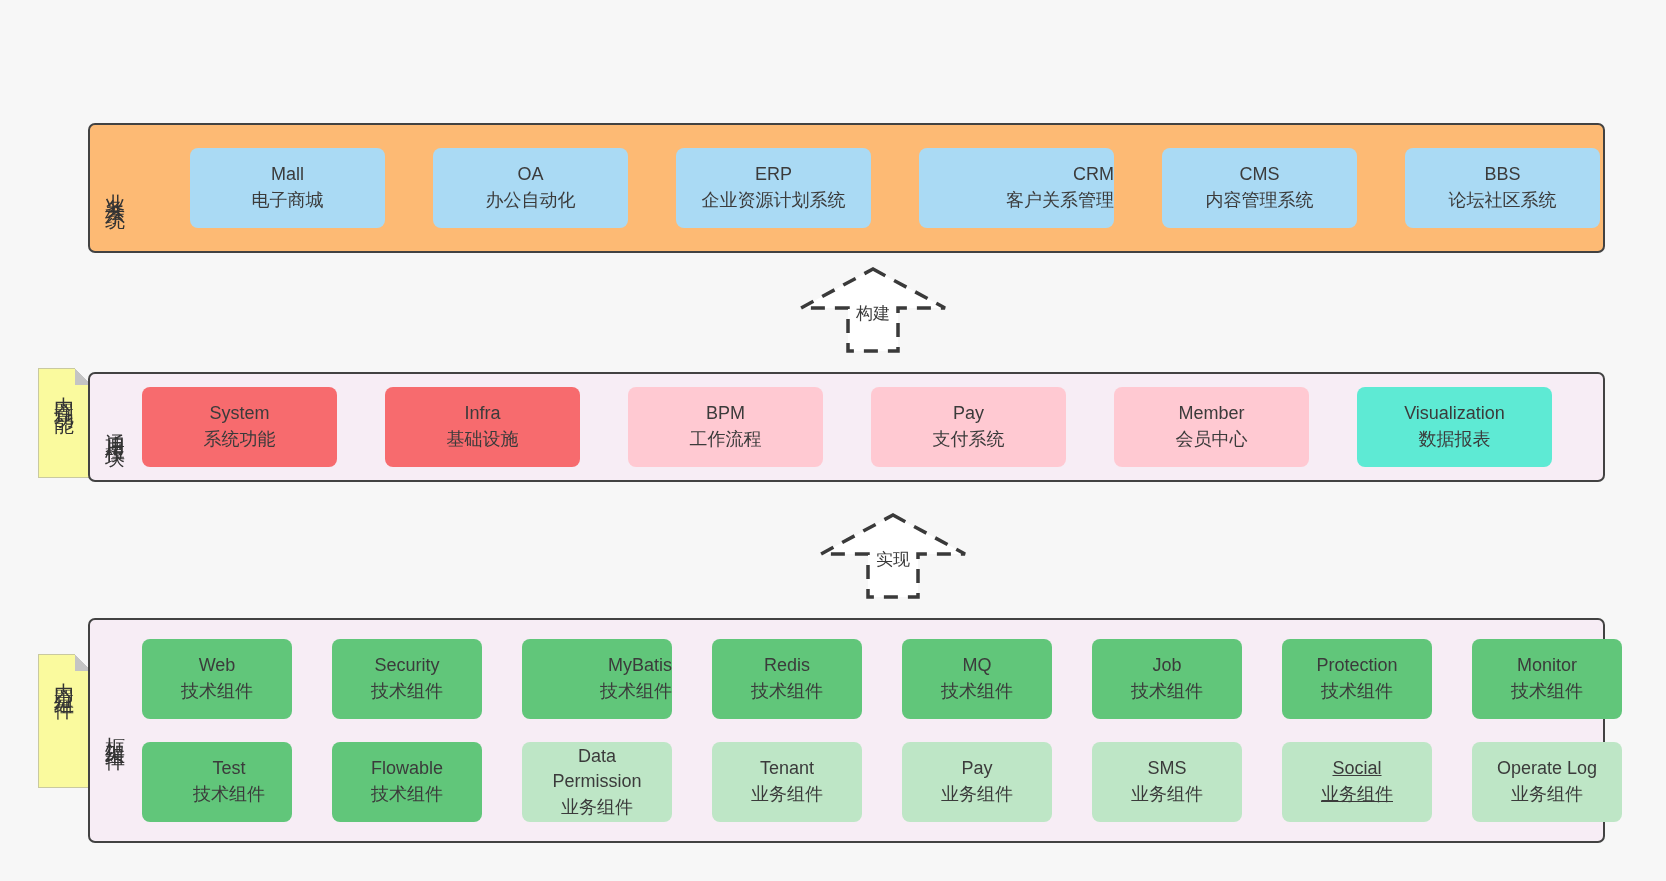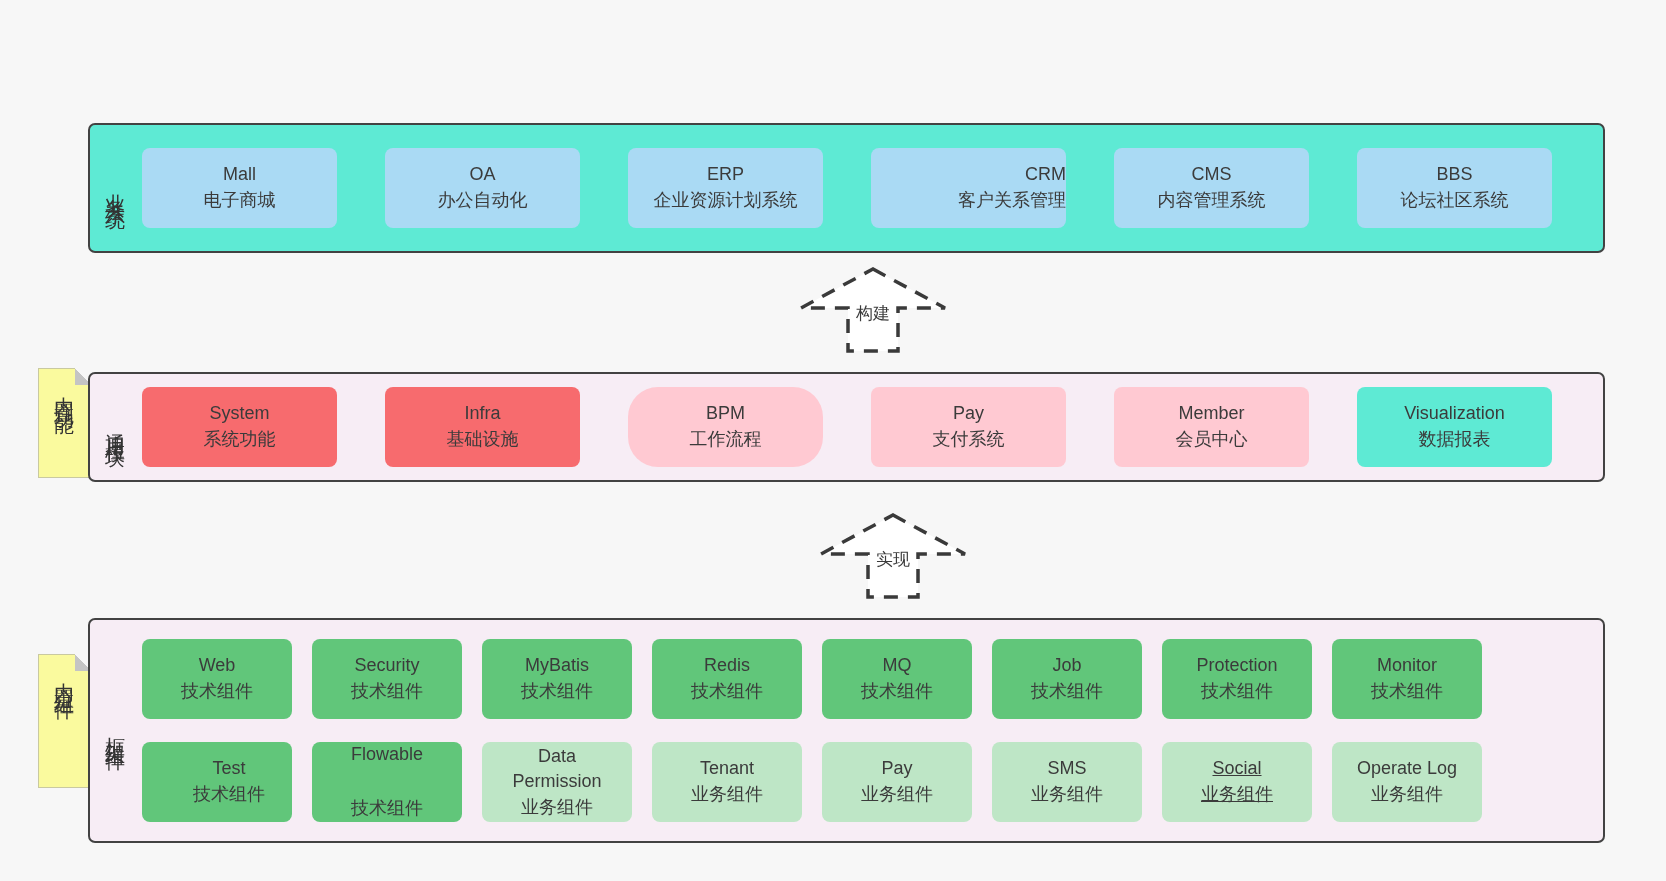--- a/index.html
+++ b/index.html
@@ -33,21 +33,21 @@
   }
   .rows {
     flex:1 1 auto;
     display:flex; flex-direction:column;
     justify-content:center;
     gap:23px;
     padding-right:18px;
   }
   .row { display:flex; }
   .row6 { gap:48px; }
-  .row8 { gap:20px; }
+  .row8 { gap:40px; }
 
   .box {
     height:80px;
     border-radius:8px;
     display:flex; flex-direction:column;
     align-items:center; justify-content:center;
     text-align:center;
     font-size:18px; line-height:1.42;
   }
   .box6 { flex:0 0 195px; }
@@ -86,21 +86,21 @@
     writing-mode:vertical-rl; text-orientation:upright;
     font-size:20px; letter-spacing:6px;
     padding-top:12px; color:#333;
   }
 </style>
 </head>
 <body style="background-color: rgb(247, 247, 247);">
 
 <div id="canvas">
 
-  <section class="layer" id="layer-business" style="background-color: #5eead4;">
+  <section class="layer" id="layer-business" style="background-color: #fdba74; gap: 48px;">
     <div class="layer-label">业务系统</div>
     <div class="rows">
       <div class="row row6">
         <div class="box box6" style="background-color: rgb(170, 218, 244);">
           <div class="en">Mall</div>
           <div class="zh">电子商城</div>
         </div>
         <div class="box box6" style="background-color: rgb(170, 218, 244);">
           <div class="en">OA</div>
           <div class="zh">办公自动化</div>
@@ -141,21 +141,21 @@
     <div class="rows">
       <div class="row row6">
         <div class="box box6" style="background-color: rgb(247, 107, 110);">
           <div class="en">System</div>
           <div class="zh">系统功能</div>
         </div>
         <div class="box box6" style="background-color: rgb(247, 107, 110);">
           <div class="en">Infra</div>
           <div class="zh">基础设施</div>
         </div>
-        <div class="box box6" style="background-color: rgb(255, 201, 210); border-radius: 30px;">
+        <div class="box box6" style="background-color: rgb(255, 201, 210);">
           <div class="en">BPM</div>
           <div class="zh">工作流程</div>
         </div>
         <div class="box box6" style="background-color: rgb(255, 201, 210);">
           <div class="en">Pay</div>
           <div class="zh">支付系统</div>
         </div>
         <div class="box box6" style="background-color: rgb(255, 201, 210);">
           <div class="en">Member</div>
           <div class="zh">会员中心</div>
@@ -184,21 +184,21 @@
     <div class="rows">
       <div class="row row8">
         <div class="box box8" style="background-color: rgb(97, 198, 122);">
           <div class="en">Web</div>
           <div class="zh">技术组件</div>
         </div>
         <div class="box box8" style="background-color: rgb(97, 198, 122);">
           <div class="en">Security</div>
           <div class="zh">技术组件</div>
         </div>
-        <div class="box box8" style="background-color: rgb(97, 198, 122);">
+        <div class="box box8" style="background-color: rgb(97, 198, 122); align-items: flex-end;">
           <div class="en">MyBatis</div>
           <div class="zh">技术组件</div>
         </div>
         <div class="box box8" style="background-color: rgb(97, 198, 122);">
           <div class="en">Redis</div>
           <div class="zh">技术组件</div>
         </div>
         <div class="box box8" style="background-color: rgb(97, 198, 122);">
           <div class="en">MQ</div>
           <div class="zh">技术组件</div>
@@ -214,21 +214,21 @@
         <div class="box box8" style="background-color: rgb(97, 198, 122);">
           <div class="en">Monitor</div>
           <div class="zh">技术组件</div>
         </div>
       </div>
       <div class="row row8">
         <div class="box box8" style="background-color: rgb(97, 198, 122); padding-left: 24px;">
           <div class="en">Test</div>
           <div class="zh">技术组件</div>
         </div>
-        <div class="box box8" style="background-color: rgb(97, 198, 122); justify-content: space-between;">
+        <div class="box box8" style="background-color: rgb(97, 198, 122);">
           <div class="en">Flowable</div>
           <div class="zh">技术组件</div>
         </div>
         <div class="box box8 wrap-narrow" style="background-color: rgb(190, 230, 198);">
           <div class="en">Data Permission</div>
           <div class="zh">业务组件</div>
         </div>
         <div class="box box8" style="background-color: rgb(190, 230, 198);">
           <div class="en">Tenant</div>
           <div class="zh">业务组件</div>

